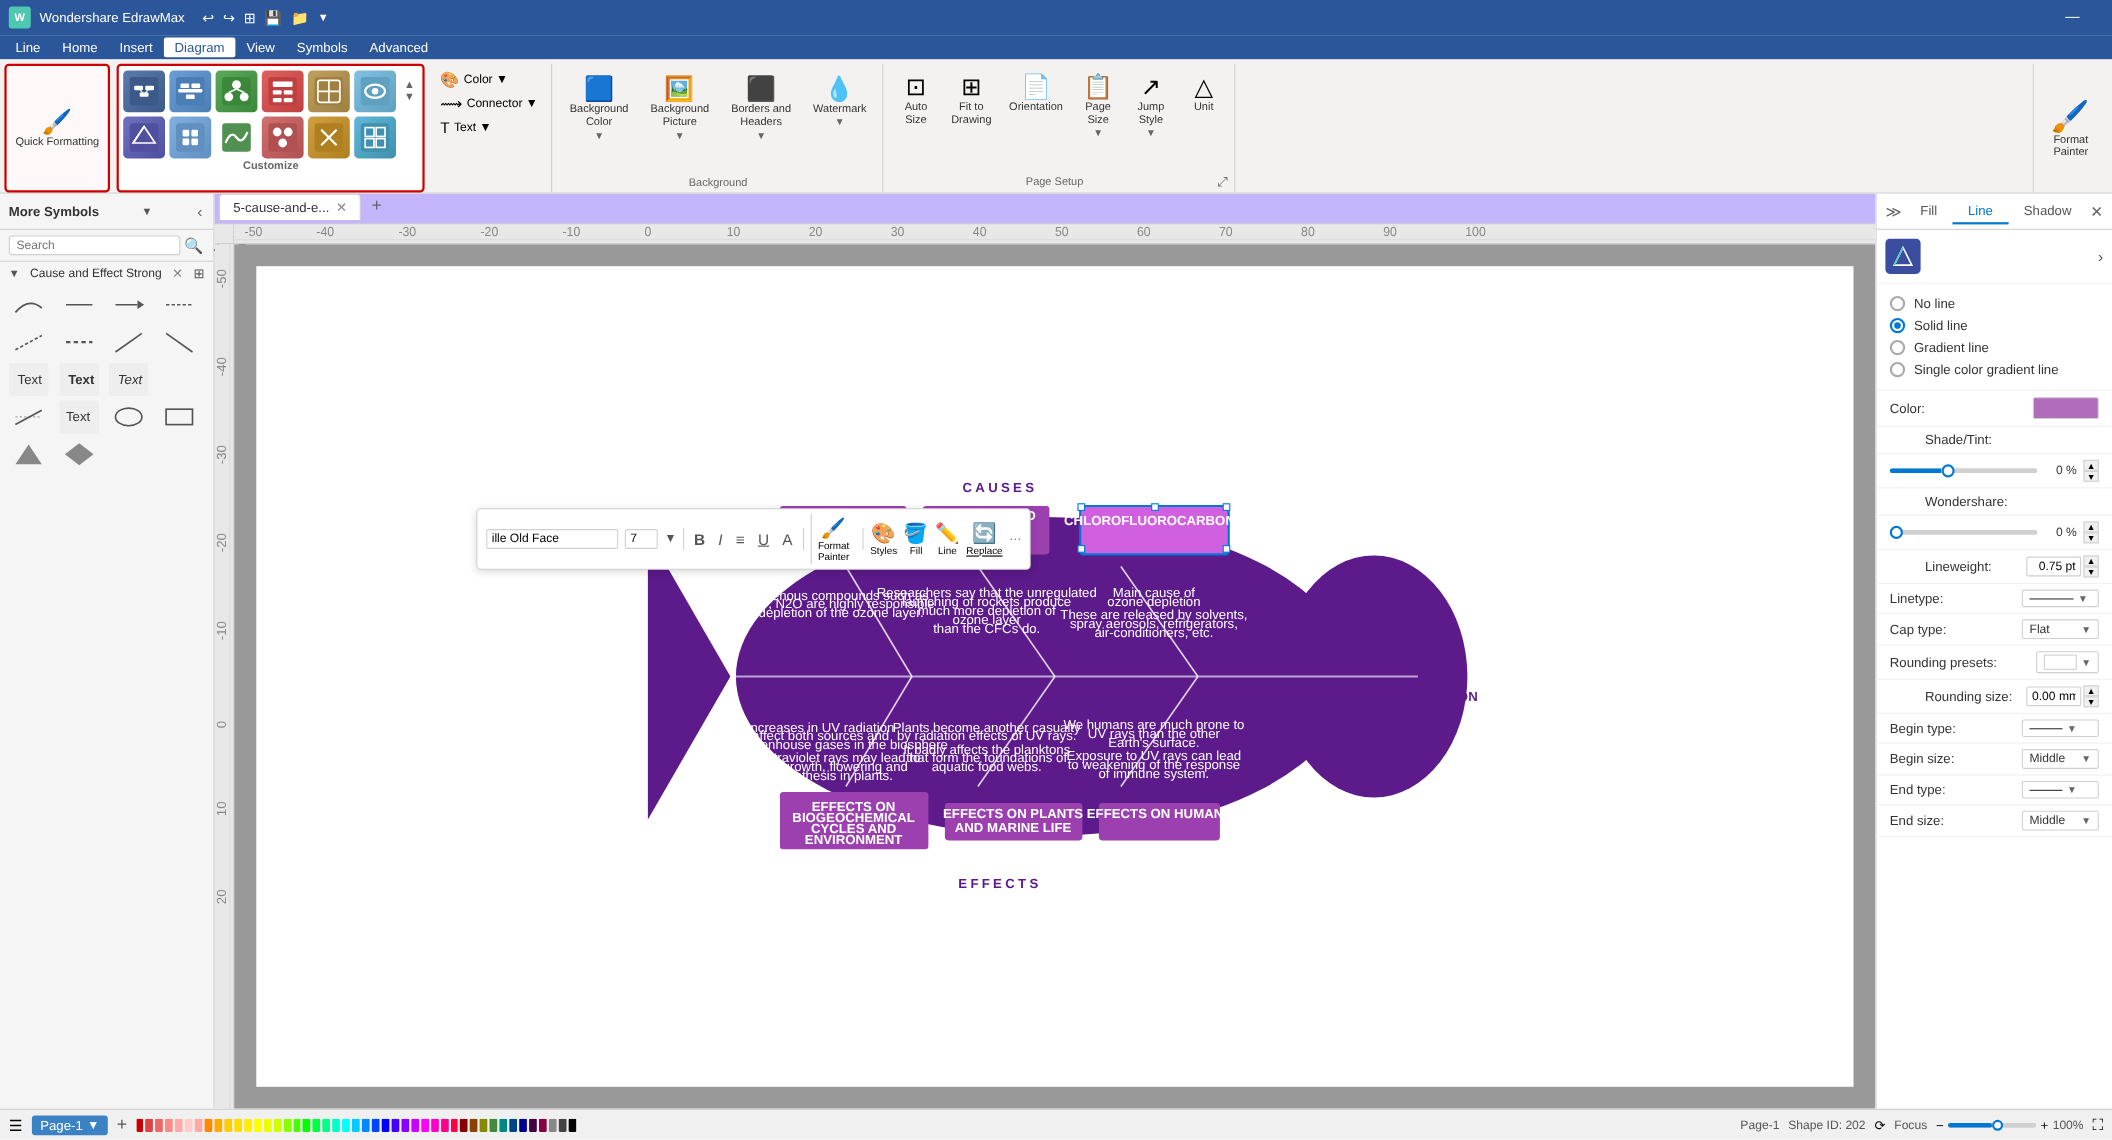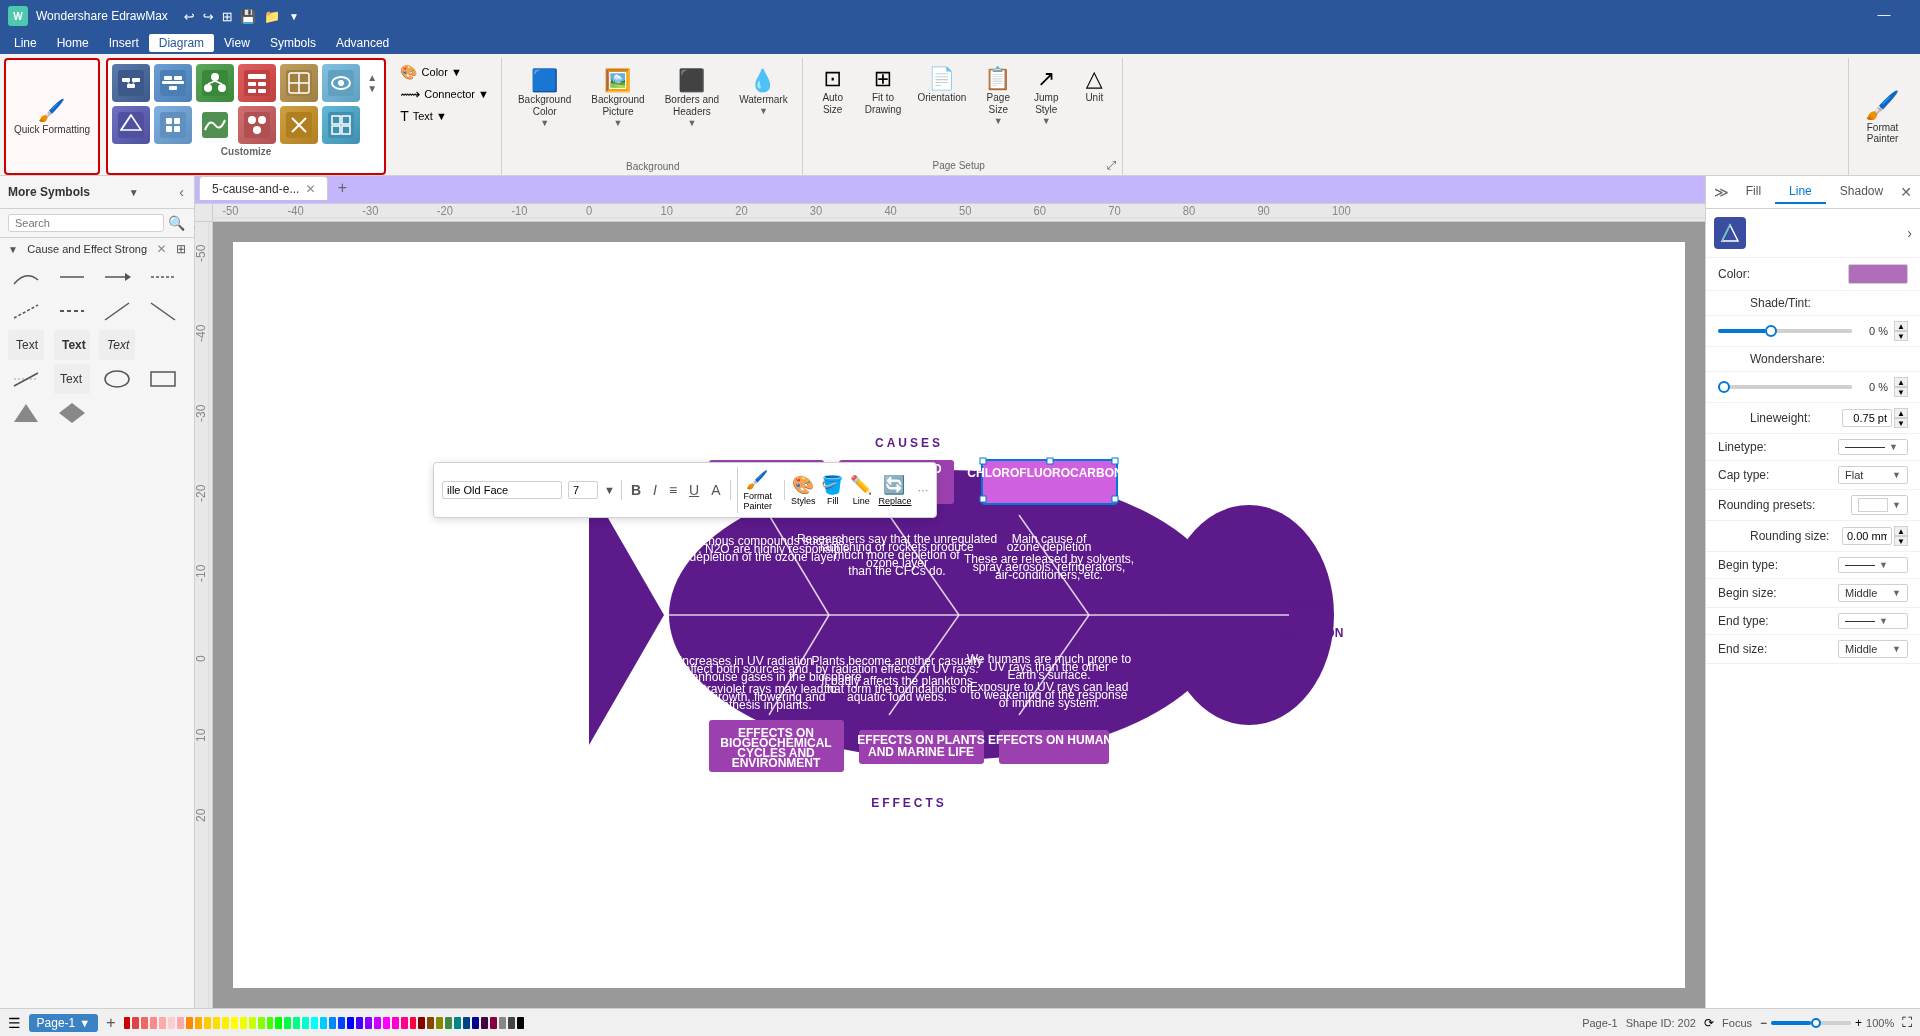--- a/index.html
+++ b/index.html
@@ -729,20 +729,38 @@
     <div class="rp-icon-row">
       <div class="rp-icon-box">
         <svg width="20" height="20" viewBox="0 0 20 20">
             <polygon points="10,2 18,18 2,18" fill="none" stroke="white" stroke-width="1.5"></polygon>
             <line x1="10" y1="2" x2="2" y2="18" stroke="#4ec9b0" stroke-width="1.5"></line>
           </svg>
       </div>
       <button class="rp-expand">›</button>
     </div>
 
+    <div class="rp-option-group">
+      <div class="rp-option">
+        <div class="rp-radio"></div>
+        <span class="rp-option-label">No line</span>
+      </div>
+      <div class="rp-option">
+        <div class="rp-radio checked"></div>
+        <span class="rp-option-label">Solid line</span>
+      </div>
+      <div class="rp-option">
+        <div class="rp-radio"></div>
+        <span class="rp-option-label">Gradient line</span>
+      </div>
+      <div class="rp-option">
+        <div class="rp-radio"></div>
+        <span class="rp-option-label">Single color gradient line</span>
+      </div>
+    </div>
 
     <div class="rp-color-row">
       <span class="rp-color-label">Color:</span>
       <div class="rp-color-swatch" style="background:#b06eba;"></div>
     </div>
 
     <div class="rp-prop-row">
       <span class="rp-prop-label">Shade/Tint:</span>
     </div>
     <div class="rp-slider-row">

